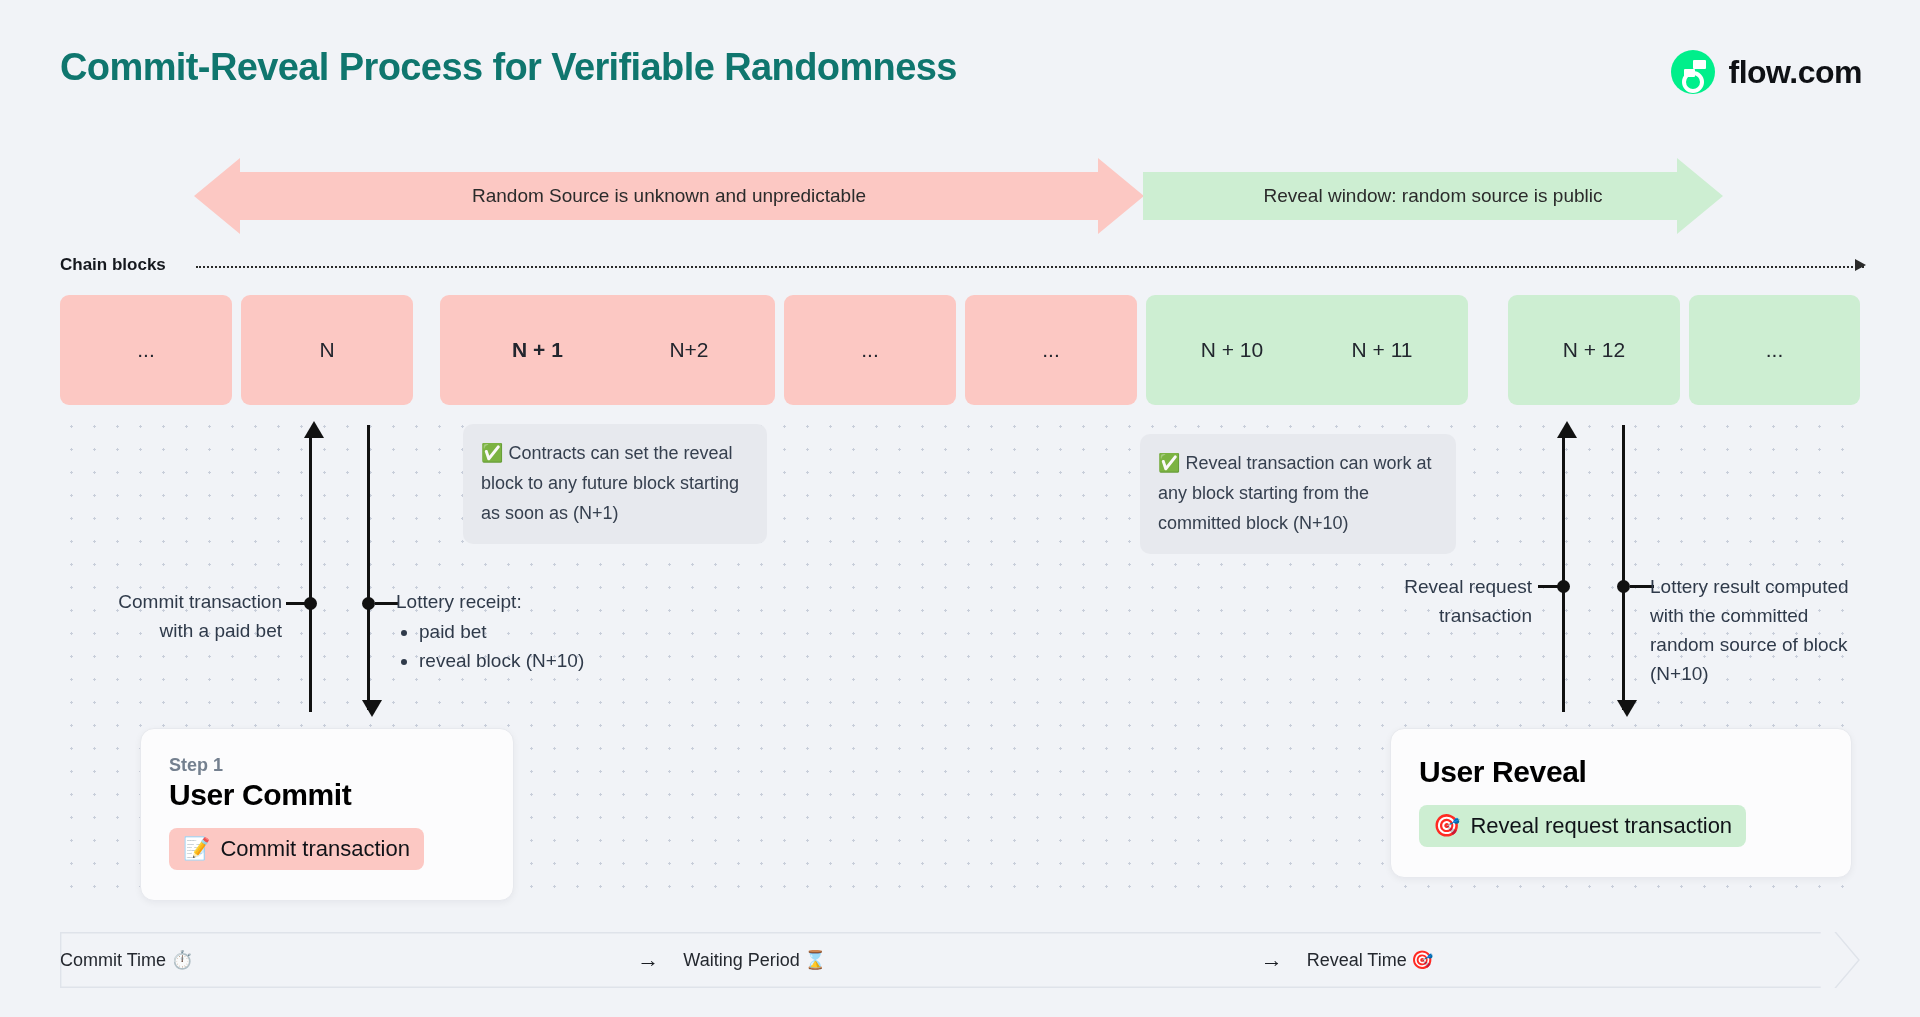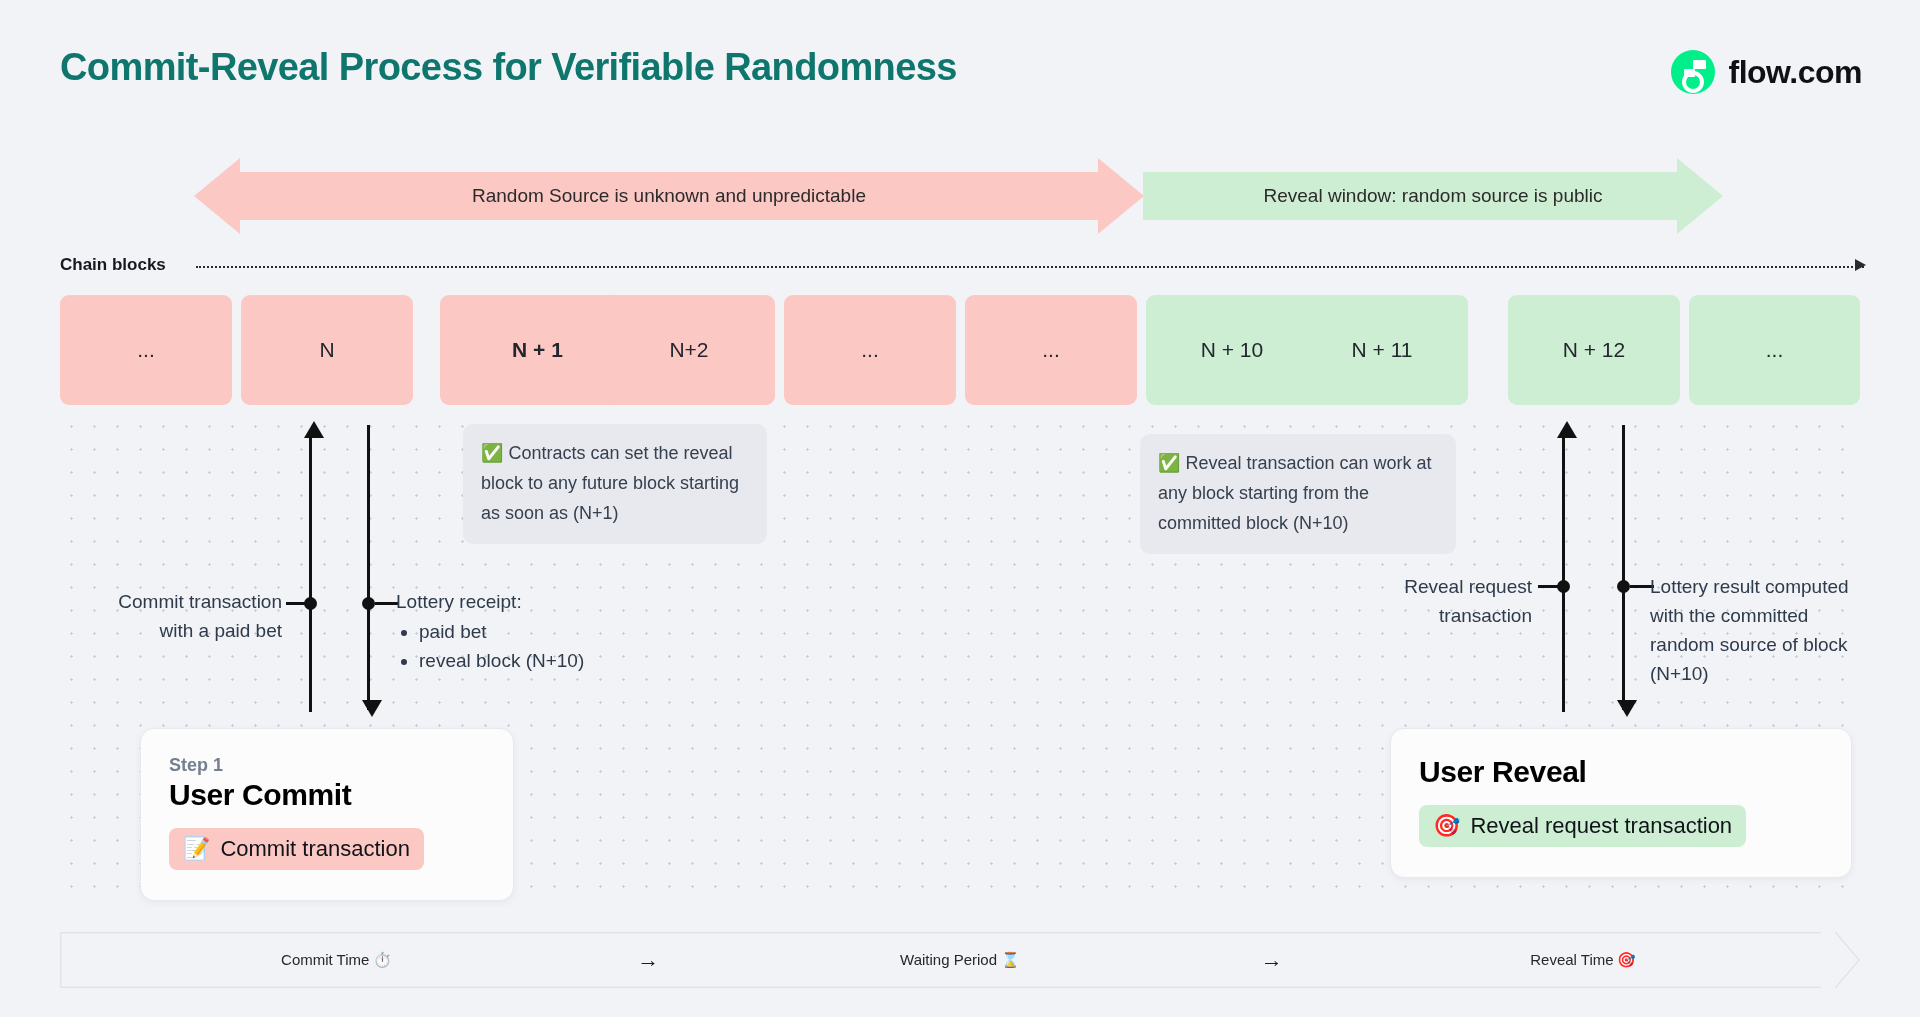--- a/index.html
+++ b/index.html
@@ -112,21 +112,21 @@
     display:inline-flex;align-items:center;gap:10px;
     border-radius:8px;padding:8px 14px;font-size:22px;color:#101318;
   }
   .pill.pink{background:#FCC8C3;}
   .pill.green{background:#CDEED2;}
 
   
   .timeline{position:absolute;left:60px;top:932px;width:1800px;height:56px;}
   .timeline .band{position:absolute;inset:0;}
   .tl-items{position:absolute;inset:0;display:flex;align-items:center;z-index:2;}
-  .tl-step{flex:1 1 0;text-align:center;font-size:15px;color:#24282F;white-space:nowrap;}
+  .tl-step{flex:1 1 0;font-size:18px;color:#24282F;white-space:nowrap;}
   .tl-sep{width:70px;text-align:center;font-size:22px;color:#1A1D23;}
 </style>
 </head>
 <body>
 
 <div class="stage">
 
   <div class="title">Commit-Reveal Process for Verifiable Randomness</div>
 
   <div class="brand">

